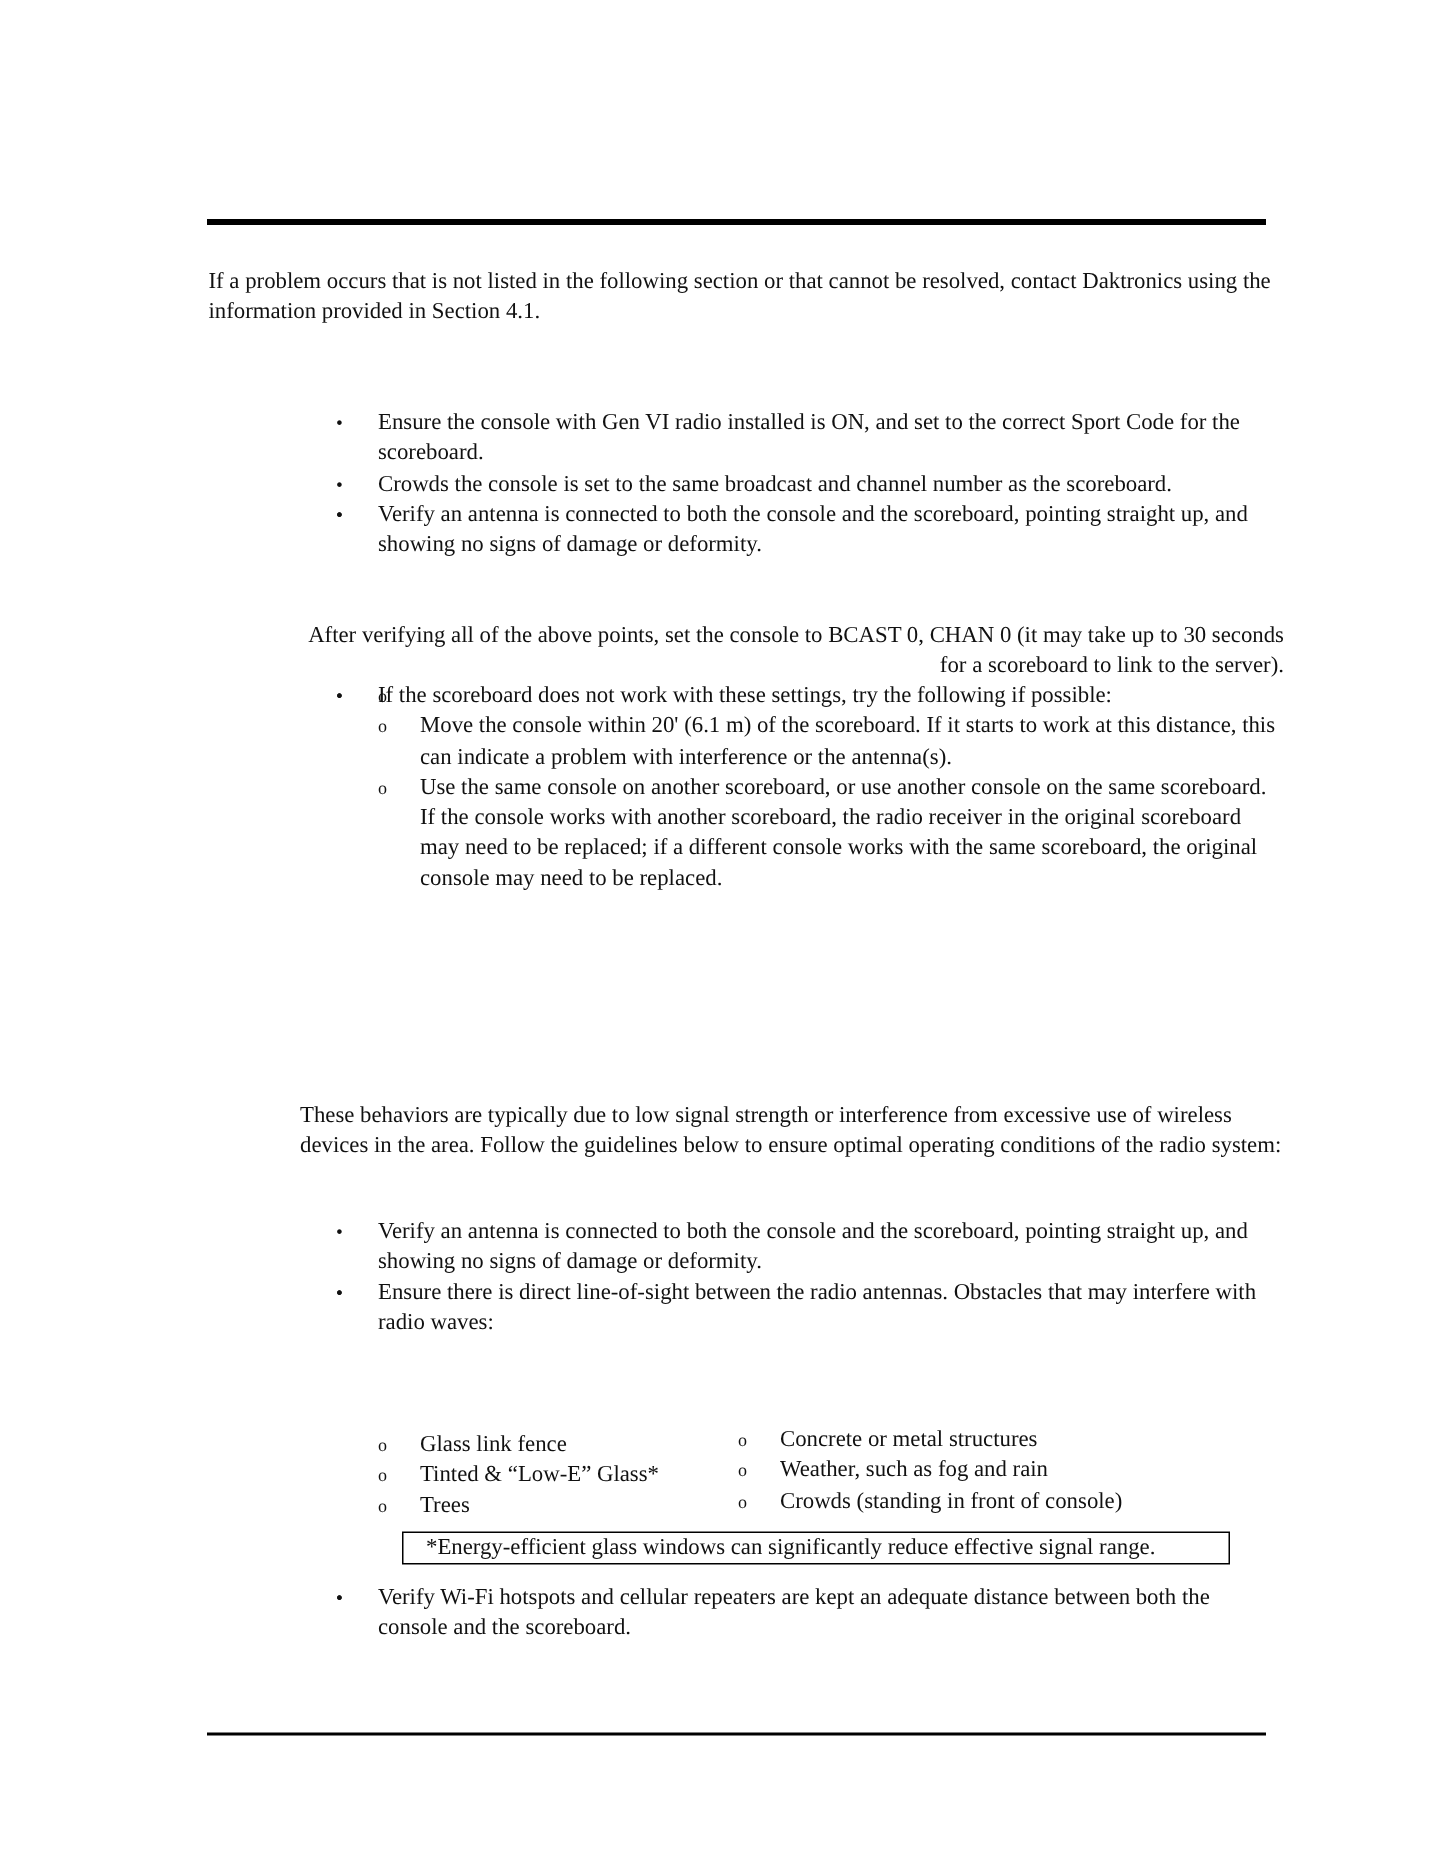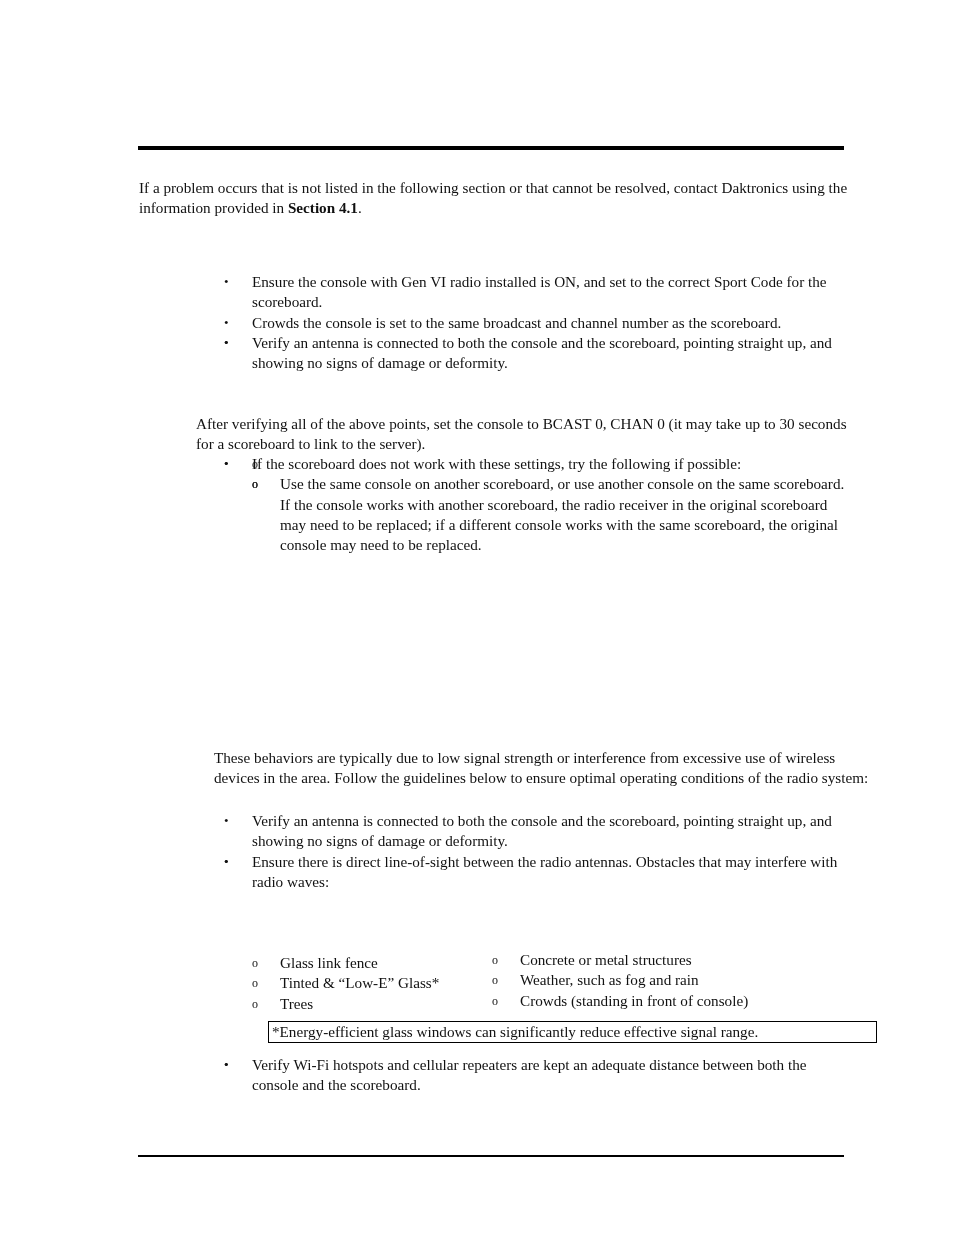--- a/index.html
+++ b/index.html
@@ -30,21 +30,21 @@
       top: 1155px;
       width: 706px;
       height: 1.5px;
       background: #000;
     }
     .intro {
       left: 139px;
       top: 178px;
       width: 720px;
     }
-    .intro b { font-weight: bold; text-align: right; }
+    .intro b { font-weight: normal; text-align: right; }
     .para {
       left: 196px;
       width: 660px;
     }
     ul.blist {
       list-style: none;
       margin: 0;
       padding: 0;
     }
     .li {
@@ -76,54 +76,54 @@
     }
     .col .citem .circ {
       position: absolute;
       left: 0;
       top: 0;
       font-size: 12px;
     }
     .notebox {
       left: 268px;
       top: 1021px;
-      width: 609px;
+      width: 552px;
       height: 22px;
       border: 1.2px solid #000;
       box-sizing: border-box;
-      padding: 0 0 0 3px;
+      padding: 0 0 0 15px;
       line-height: 20px;
       white-space: nowrap;
     }
   </style>
 </head>
 <body>
 
 <div class="abs rule-top"></div>
 
 <p class="abs intro" style="margin:0;"><span>If a problem occurs that is not listed in the following section or that cannot be resolved, contact Daktronics using the information provided in </span><b>Section 4.1</b><span>.</span></p>
 
 <ul class="abs blist" style="left:196px; top:272px; width:660px;">
   <li class="li"><span class="bullet">•</span><span>Ensure the console with Gen VI radio installed is ON, and set to the correct Sport Code for the scoreboard.</span></li>
   <li class="li"><span class="bullet">•</span><span>Crowds the console is set to the same broadcast and channel number as the scoreboard.</span></li>
   <li class="li"><span class="bullet">•</span></li>
   <li class="li"><span class="bullet">•</span><span>Verify an antenna is connected to both the console and the scoreboard, pointing straight up, and showing no signs of damage or deformity.</span></li>
 </ul>
 
-<p class="abs para" style="top:414px; margin:0;">After verifying all of the above points, set the console to BCAST 0, CHAN 0 (it may take up to 30 seconds for a scoreboard to link to the server).</p>
+<p class="abs para" style="top:414px; margin:0;text-align:right;">After verifying all of the above points, set the console to BCAST 0, CHAN 0 (it may take up to 30 seconds for a scoreboard to link to the server).</p>
 
 <ul class="abs blist" style="left:196px; top:454px; width:660px;">
   <li class="li"><span class="bullet">•</span></li>
   <li class="li2"><span class="circ">o</span></li>
   <li class="li"><span class="bullet">•</span><span>If the scoreboard does not work with these settings, try the following if possible:</span></li>
-  <li class="li2"><span class="circ">o</span></li>
+  <li class="li2"><span class="circ">o</span><span>Move the console within 20' (6.1 m) of the scoreboard. If it starts to work at this distance, this can indicate a problem with interference or the antenna(s).</span></li>
   <li class="li2"><span class="circ">o</span><span>Use the same console on another scoreboard, or use another console on the same scoreboard. If the console works with another scoreboard, the radio receiver in the original scoreboard may need to be replaced; if a different console works with the same scoreboard, the original console may need to be replaced.</span></li>
 </ul>
 
-<p class="abs para" style="top:730px; margin:18px;">These behaviors are typically due to low signal strength or interference from excessive use of wireless devices in the area. Follow the guidelines below to ensure optimal operating conditions of the radio system:</p>
+<p class="abs para" style="top:730px; margin:4px;">These behaviors are typically due to low signal strength or interference from excessive use of wireless devices in the area. Follow the guidelines below to ensure optimal operating conditions of the radio system:</p>
 
 <ul class="abs blist" style="left:196px; top:811px; width:660px;">
   <li class="li"><span class="bullet">•</span><span>Verify an antenna is connected to both the console and the scoreboard, pointing straight up, and showing no signs of damage or deformity.</span></li>
   <li class="li"><span class="bullet">•</span></li>
   <li class="li"><span class="bullet">•</span><span>Ensure there is direct line-of-sight between the radio antennas. Obstacles that may interfere with radio waves:</span></li>
 </ul>
 
 <div class="abs" style="left:252px; top:953px; width:240px;">
   <div class="col">
     <div class="citem"><span class="circ">o</span><span>Glass link fence</span></div>

